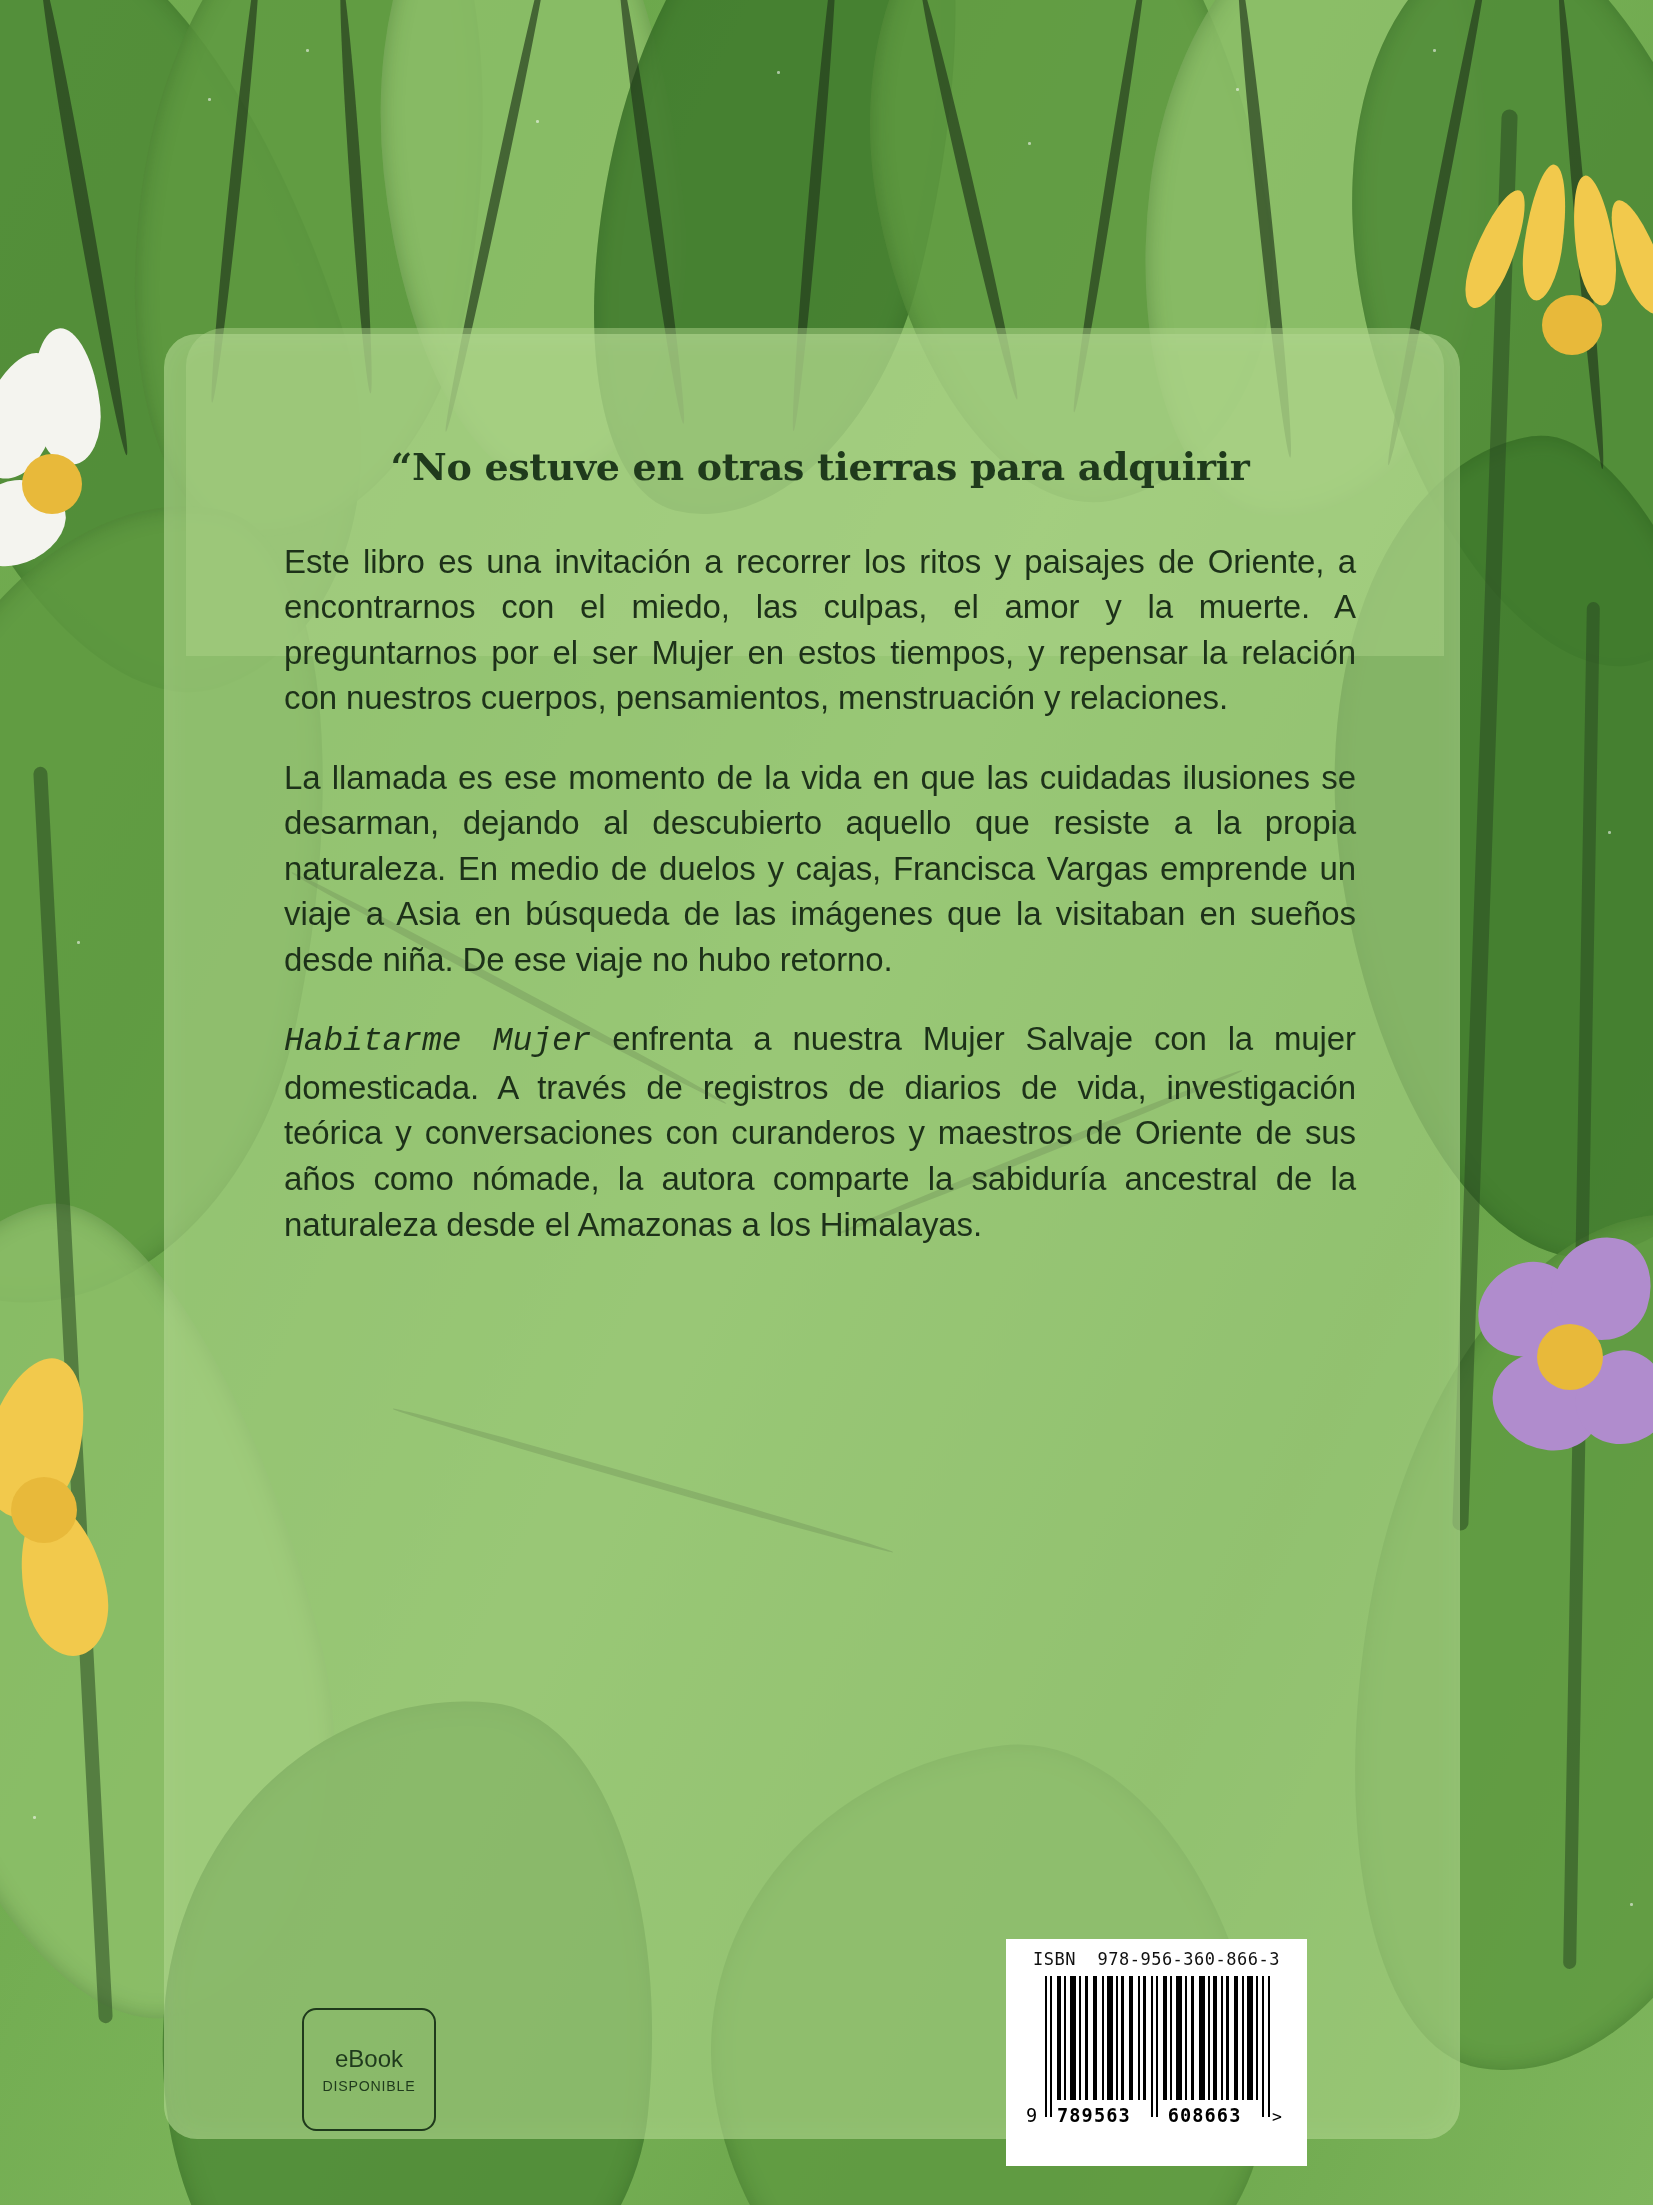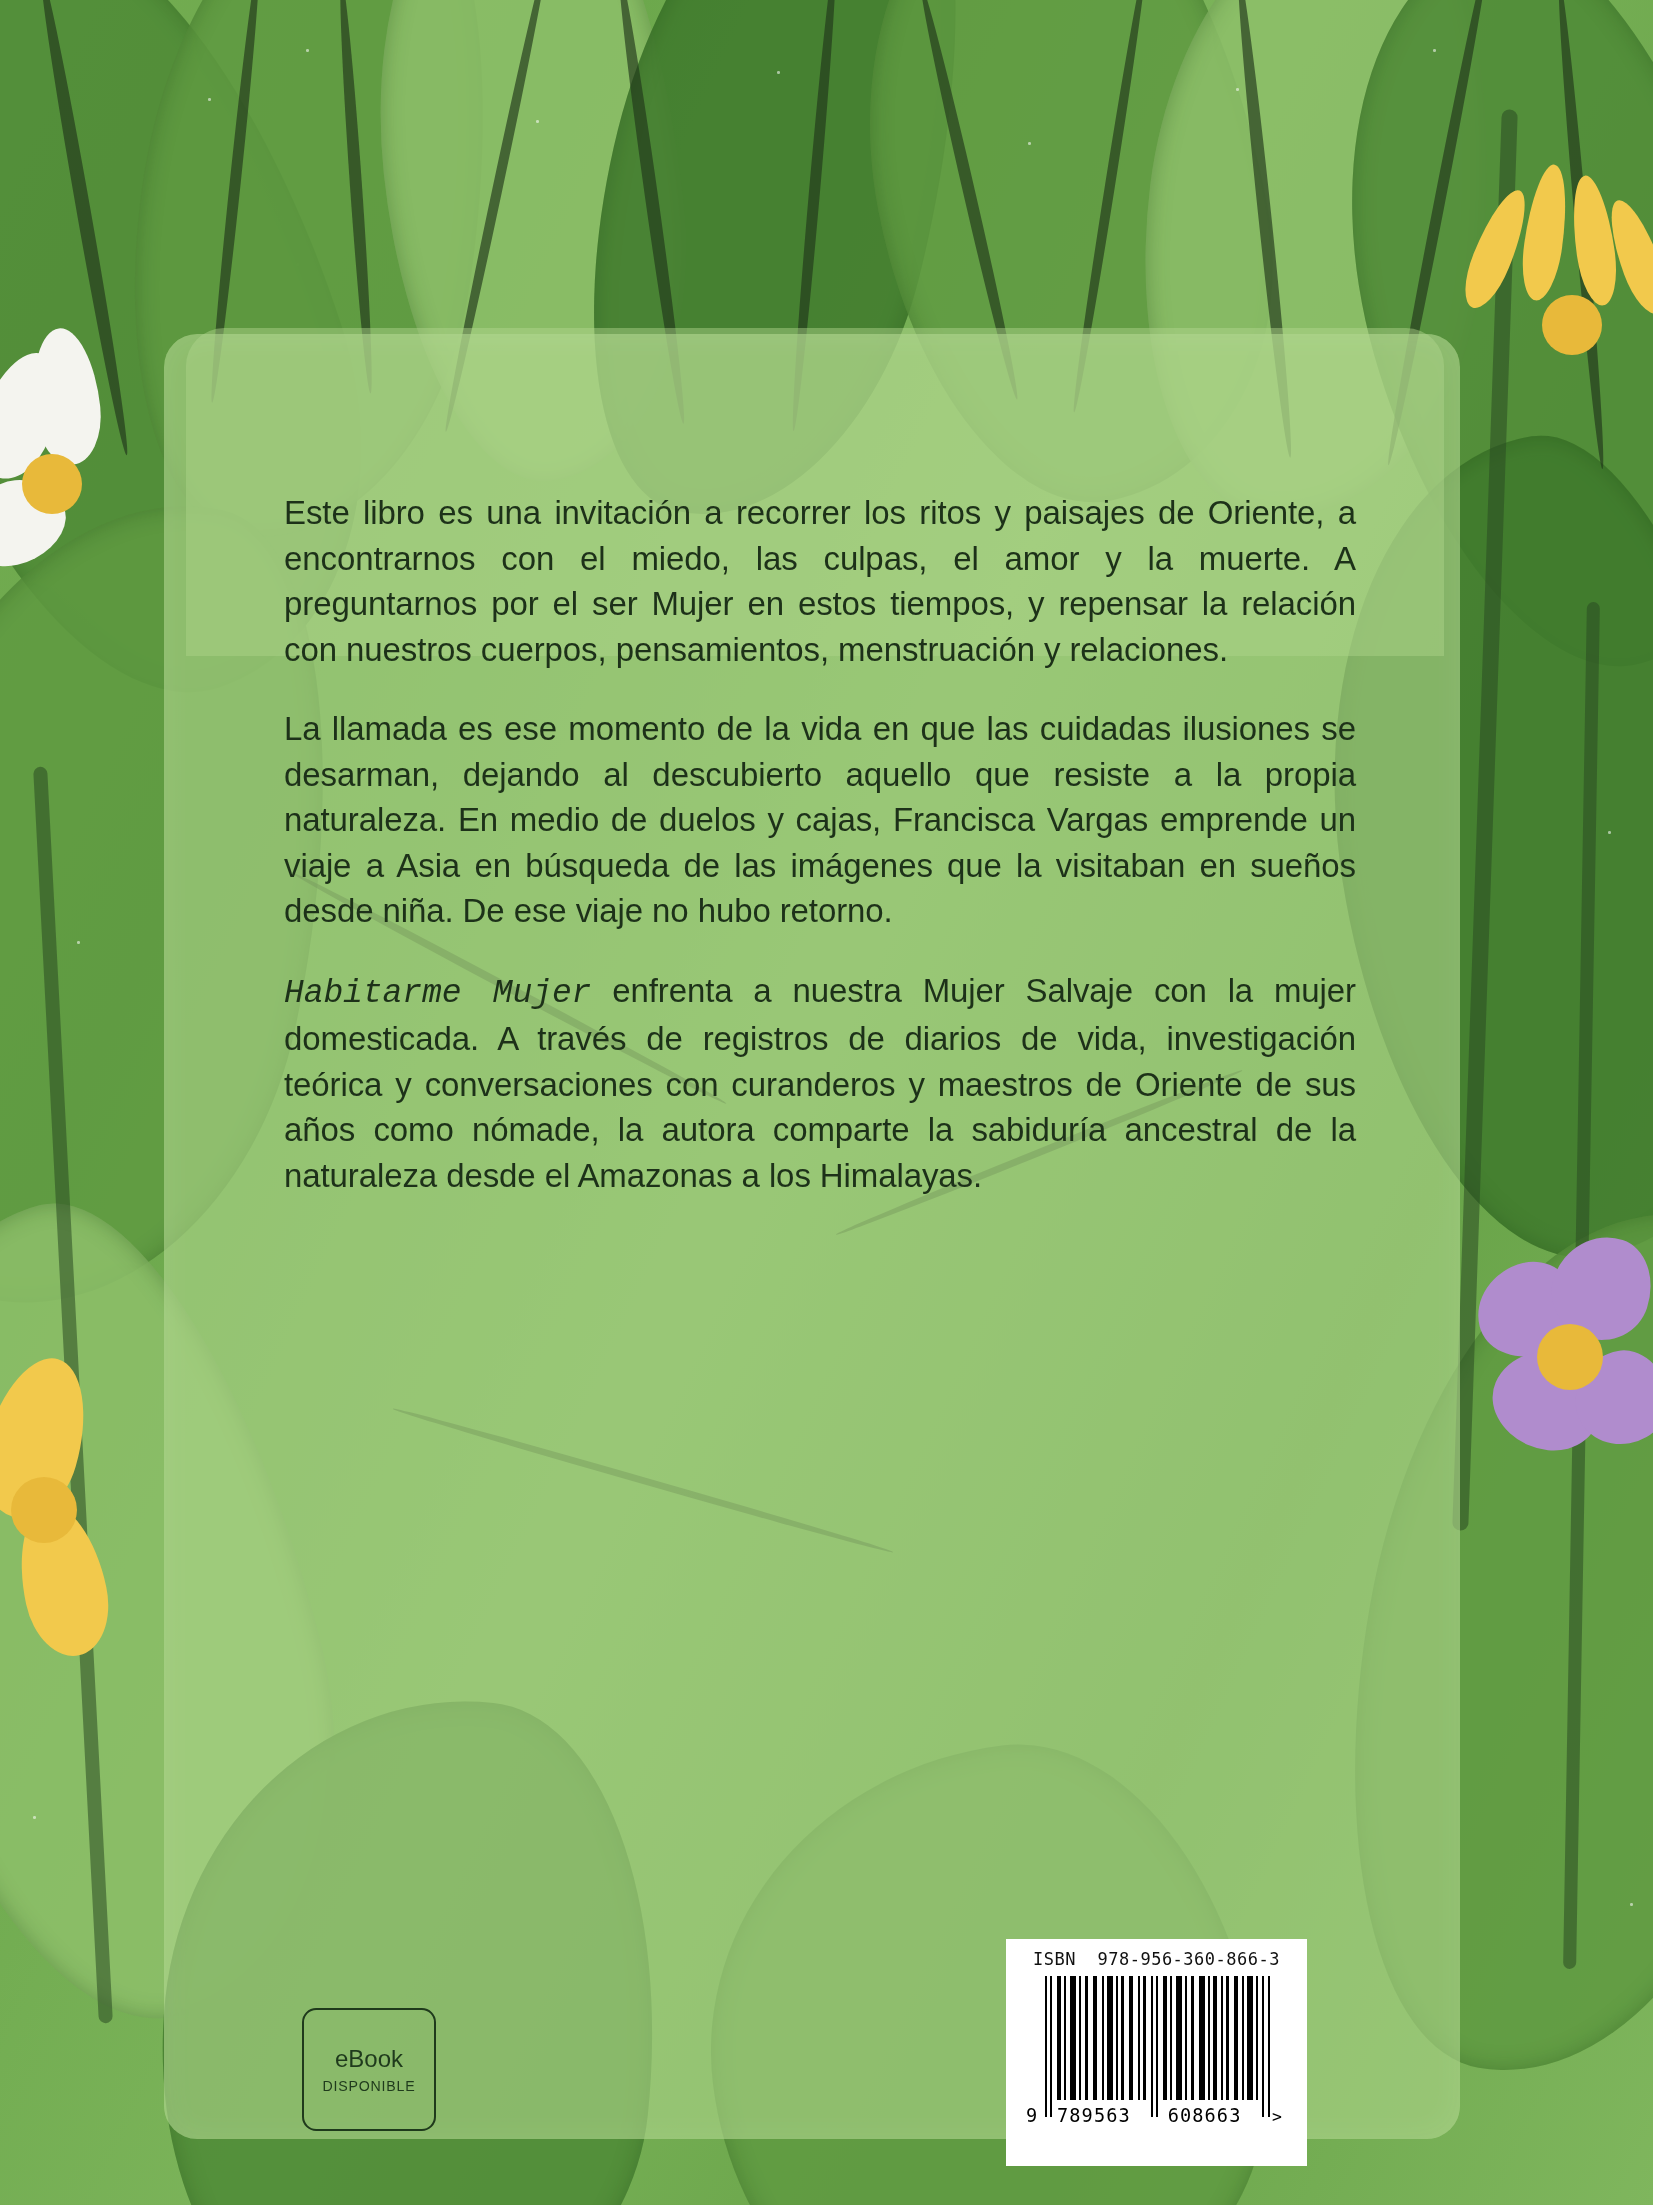--- a/index.html
+++ b/index.html
@@ -192,21 +192,21 @@
     position: absolute;
     left: 0;
     bottom: -2.2px;
     width: 263px;
     font-family: "DejaVu Sans Mono", monospace;
     font-size: 18.6px;
     color: #000;
     letter-spacing: 1.1px;
   }
   #ean-digits .d-left { position: absolute; left: 1.1px; bottom: 0; }
-  #ean-digits .d-mid { position: absolute; left: 32px; bottom: 0; }
+  #ean-digits .d-mid { position: absolute; left: 32px; bottom: 0; font-weight: bold; }
   #ean-digits .d-right { position: absolute; left: 247px; bottom: 0; font-size: 16.4px; }
 </style>
 </head>
 <body>
 
 <div id="cover">
 
   <div class="leaf dark" style="left:-88px; top:-66px; width:416px; height:766px; transform:rotate(-18deg);"></div>
   <div class="leaf" style="left:142px; top:-142px; width:339px; height:684px; transform:rotate(9deg);"></div>
   <div class="leaf light" style="left:383px; top:-164px; width:295px; height:645px; transform:rotate(-6deg);"></div>
@@ -275,20 +275,21 @@
   <div class="speck" style="left:33px; top:1816px;"></div>
   <div class="speck" style="left:1630px; top:1903px;"></div>
 </div>
 
 <div id="panel-top-fade"></div>
 <div id="panel"></div>
 
 <div id="content">
 
   <div class="quote">
+    <span class="line">“No estuve en otras tierras para adquirir</span>
   </div>
 
   <p class="body">Este libro es una invitación a recorrer los ritos y paisajes de Oriente, a encontrarnos con el miedo, las culpas, el amor y la muerte. A preguntarnos por el ser Mujer en estos tiempos, y repensar la relación con nuestros cuerpos, pensamientos, menstruación y relaciones.</p>
 
   <p class="body">La llamada es ese momento de la vida en que las cuidadas ilusiones se desarman, dejando al descubierto aquello que resiste a la propia naturaleza. En medio de duelos y cajas, Francisca Vargas emprende un viaje a Asia en búsqueda de las imágenes que la visitaban en sueños desde niña. De ese viaje no hubo retorno.</p>
 
   <p class="body"><span class="title-italic">Habitarme Mujer</span><span> enfrenta a nuestra Mujer Salvaje con la mujer domesticada. A través de registros de diarios de vida, investigación teórica y conversaciones con curanderos y maestros de Oriente de sus años como nómade, la autora comparte la sabiduría ancestral de la naturaleza desde el Amazonas a los Himalayas.</span></p>
 
 </div>
 

